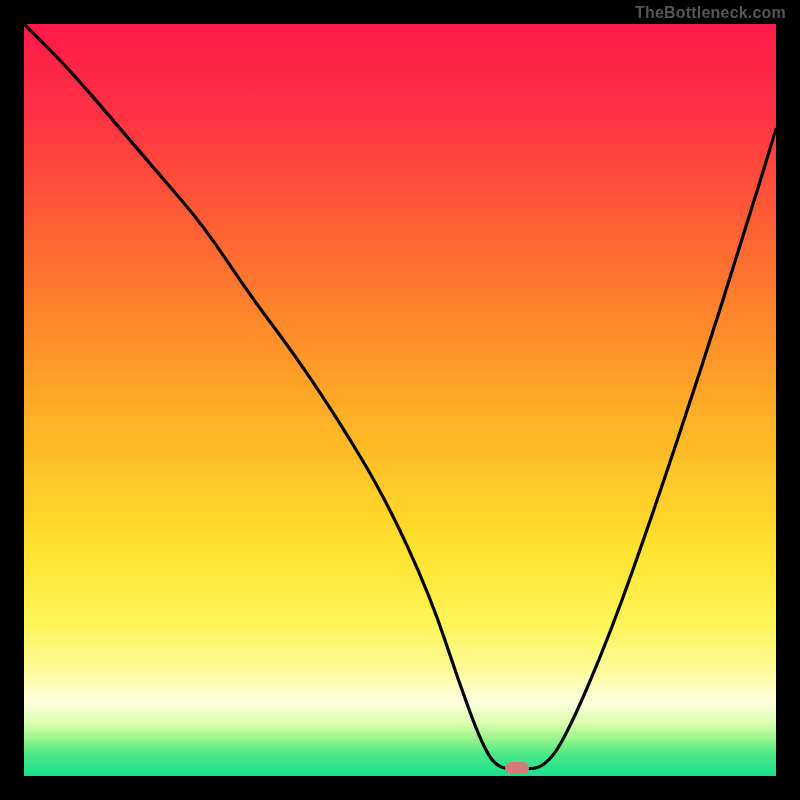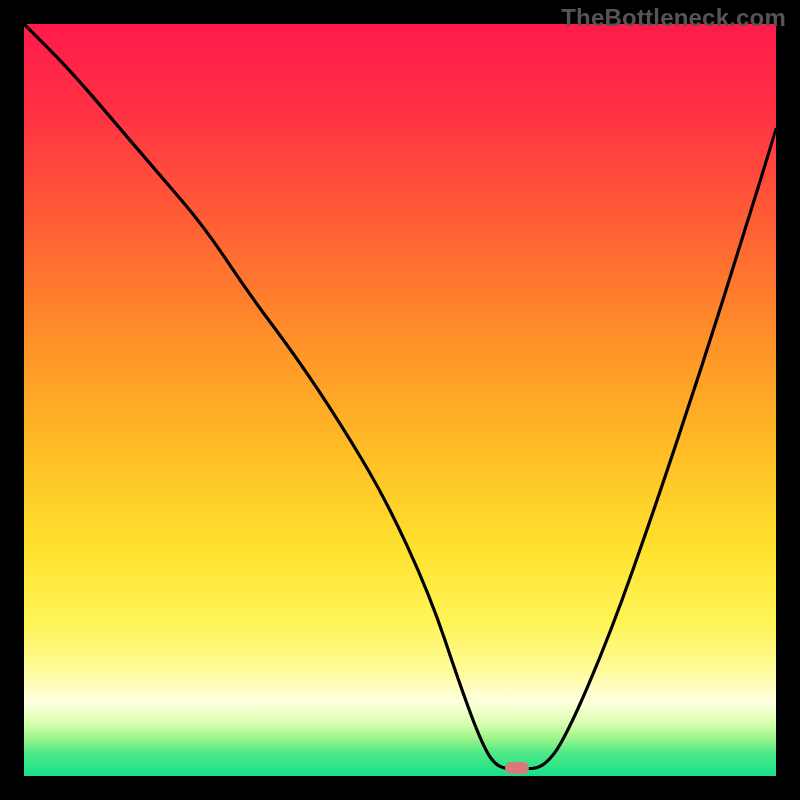--- a/index.html
+++ b/index.html
@@ -15,21 +15,21 @@
     position: relative;
     width: 800px;
     height: 800px;
     background: #000;
   }
   .watermark {
     position: absolute;
     top: 4px;
     right: 14px;
     color: #555;
-    font-size: 24px;
+    font-size: 16px;
     font-weight: 600;
     letter-spacing: 0.2px;
     z-index: 20;
     user-select: none;
   }
   .plot-area {
     position: absolute;
     left: 24px;
     top: 24px;
     width: 752px;

